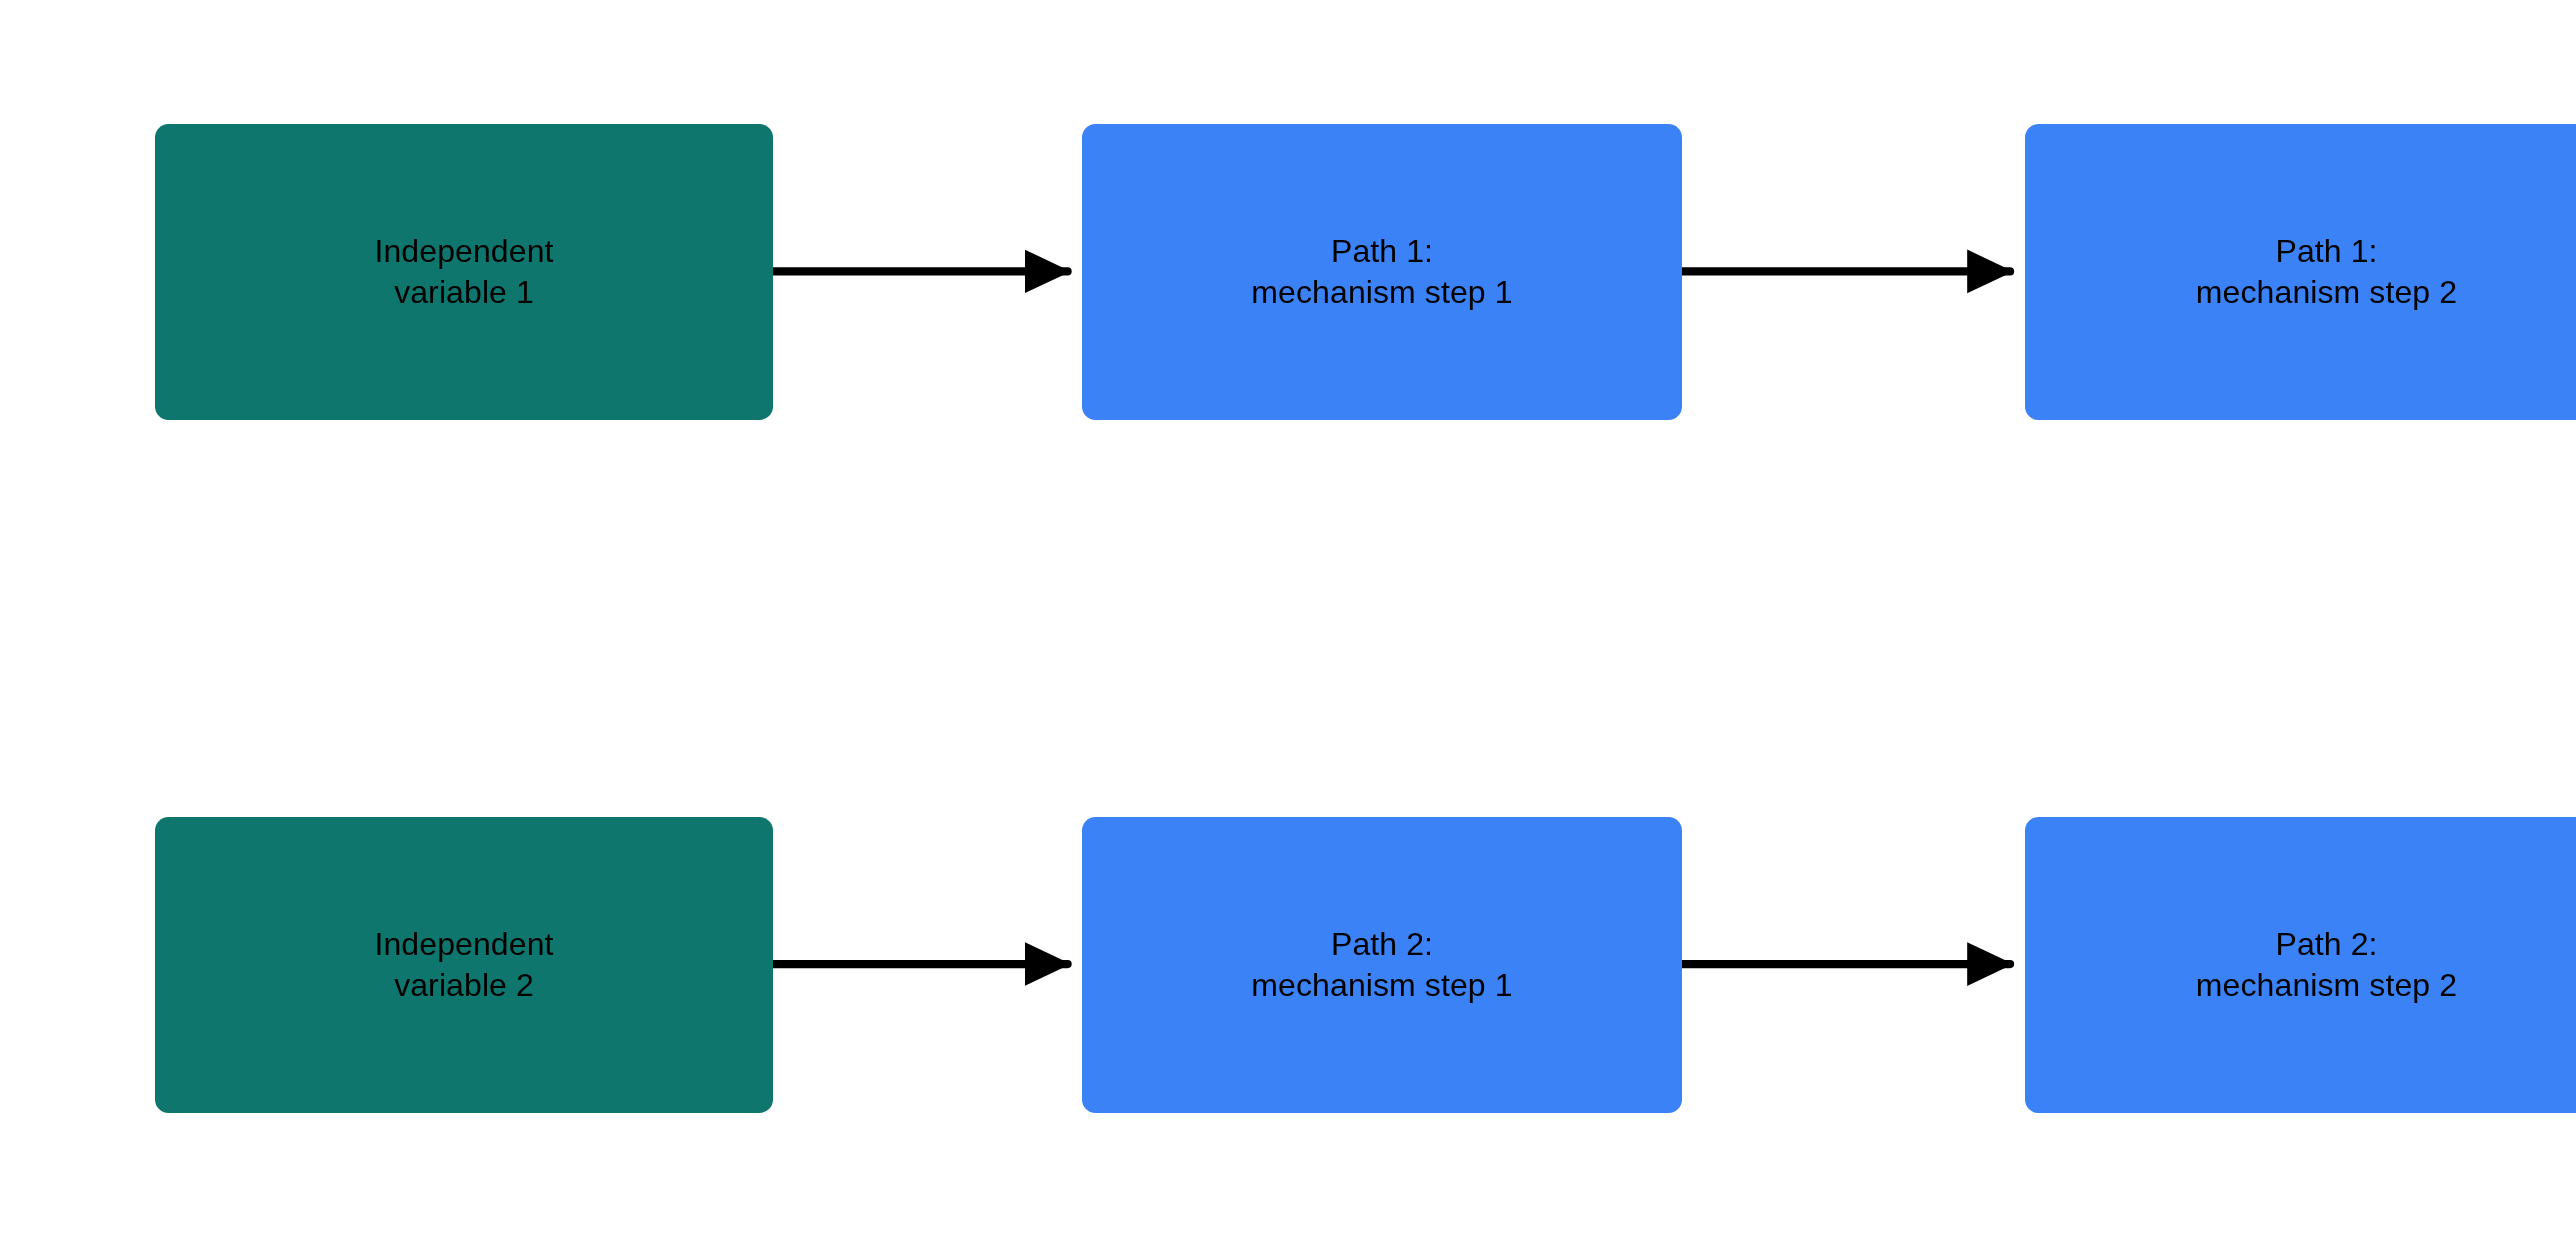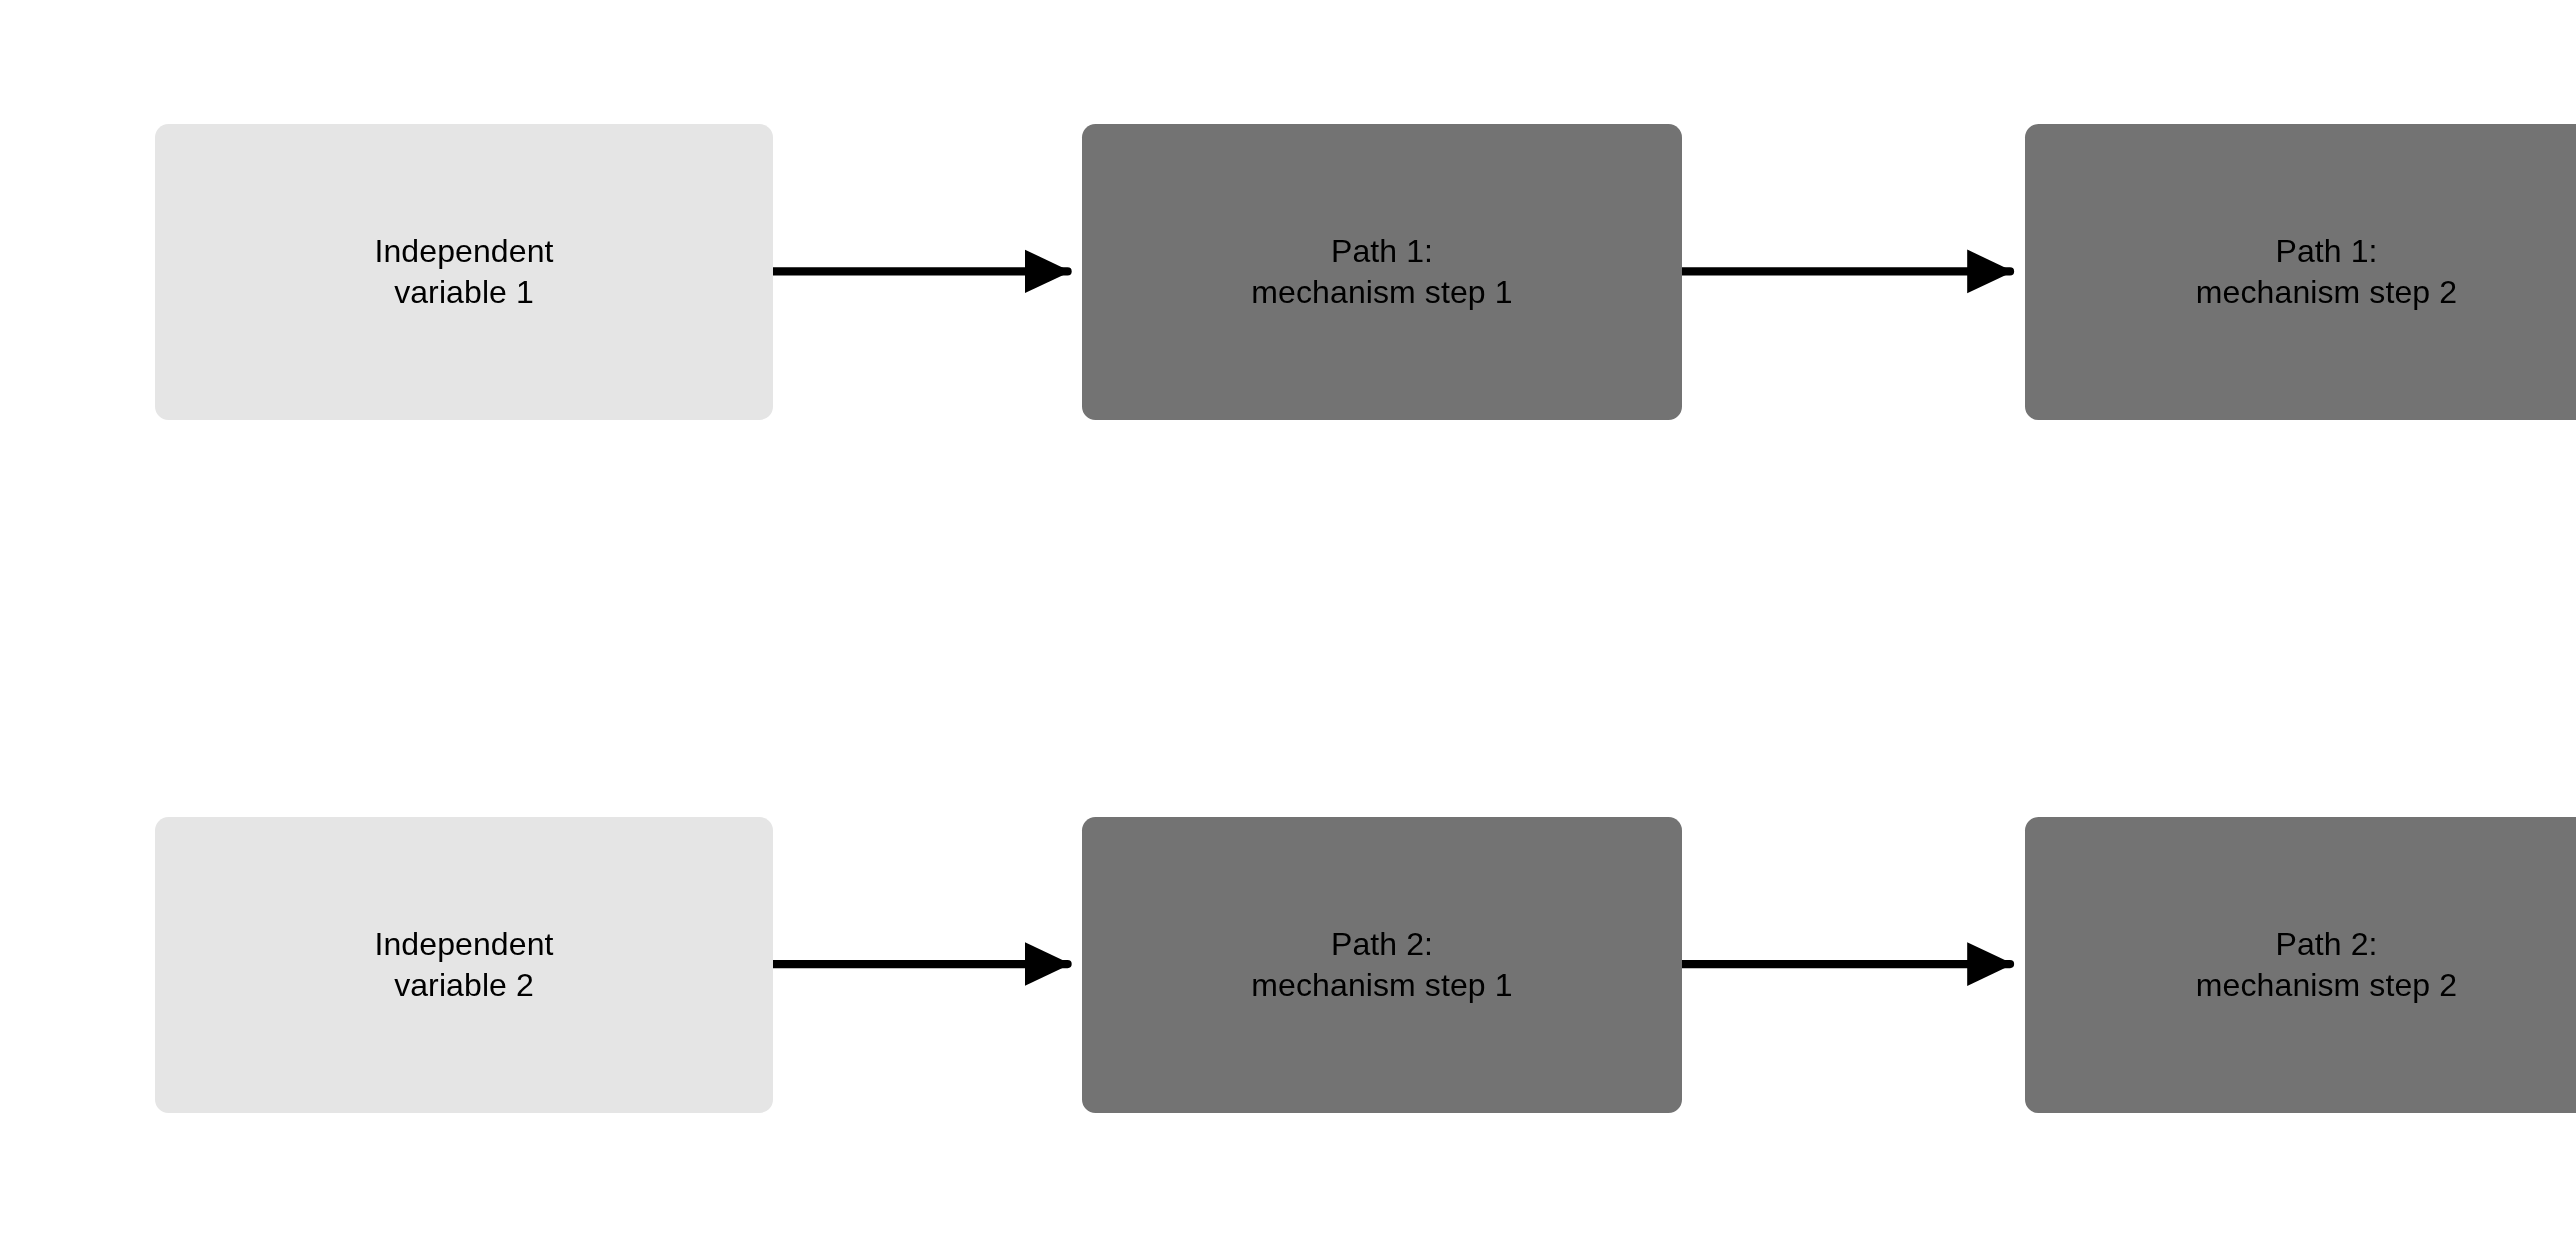--- a/index.html
+++ b/index.html
@@ -33,24 +33,24 @@
     text-align: center;
     border-radius: 13.4px;
     color: #000000;
     font-size: 32px;
     line-height: 41px;
     letter-spacing: 0.1px;
     white-space: pre-line;
     z-index: 2;
   }
   .node-var {
-    background: #e5e5e5;
+    background: #0f766e;
   }
   .node-mech {
-    background: #737373;
+    background: #3b82f6;
   }
   .node-label {
     display: block;
     white-space: pre-line;
   }
 </style>
 </head>
 <body>
 
 <div id="canvas">

